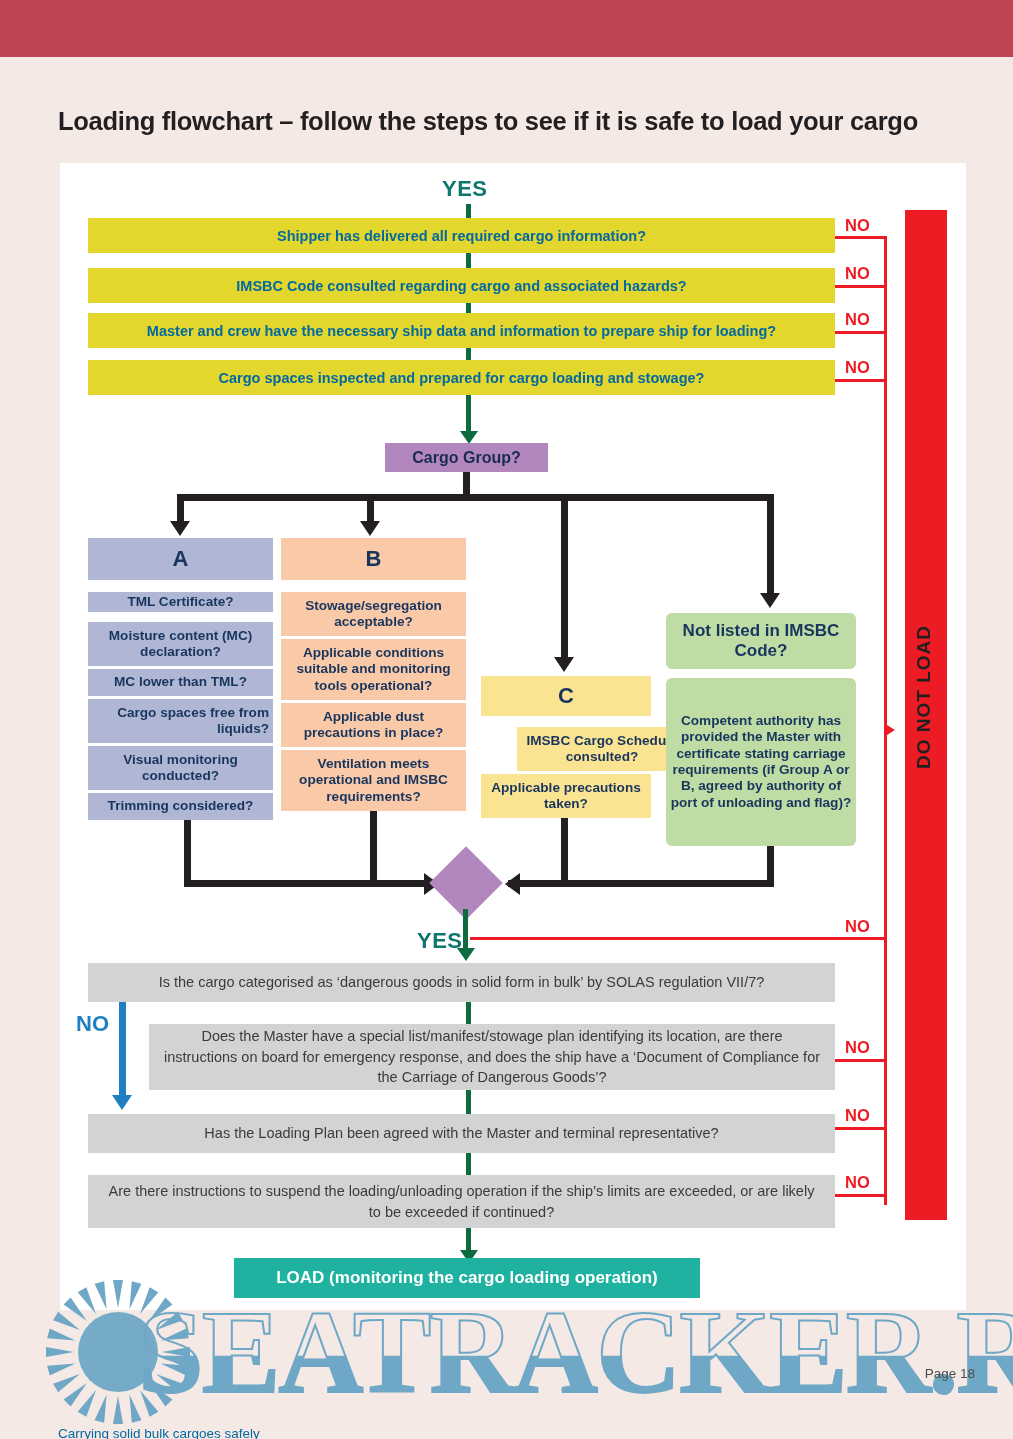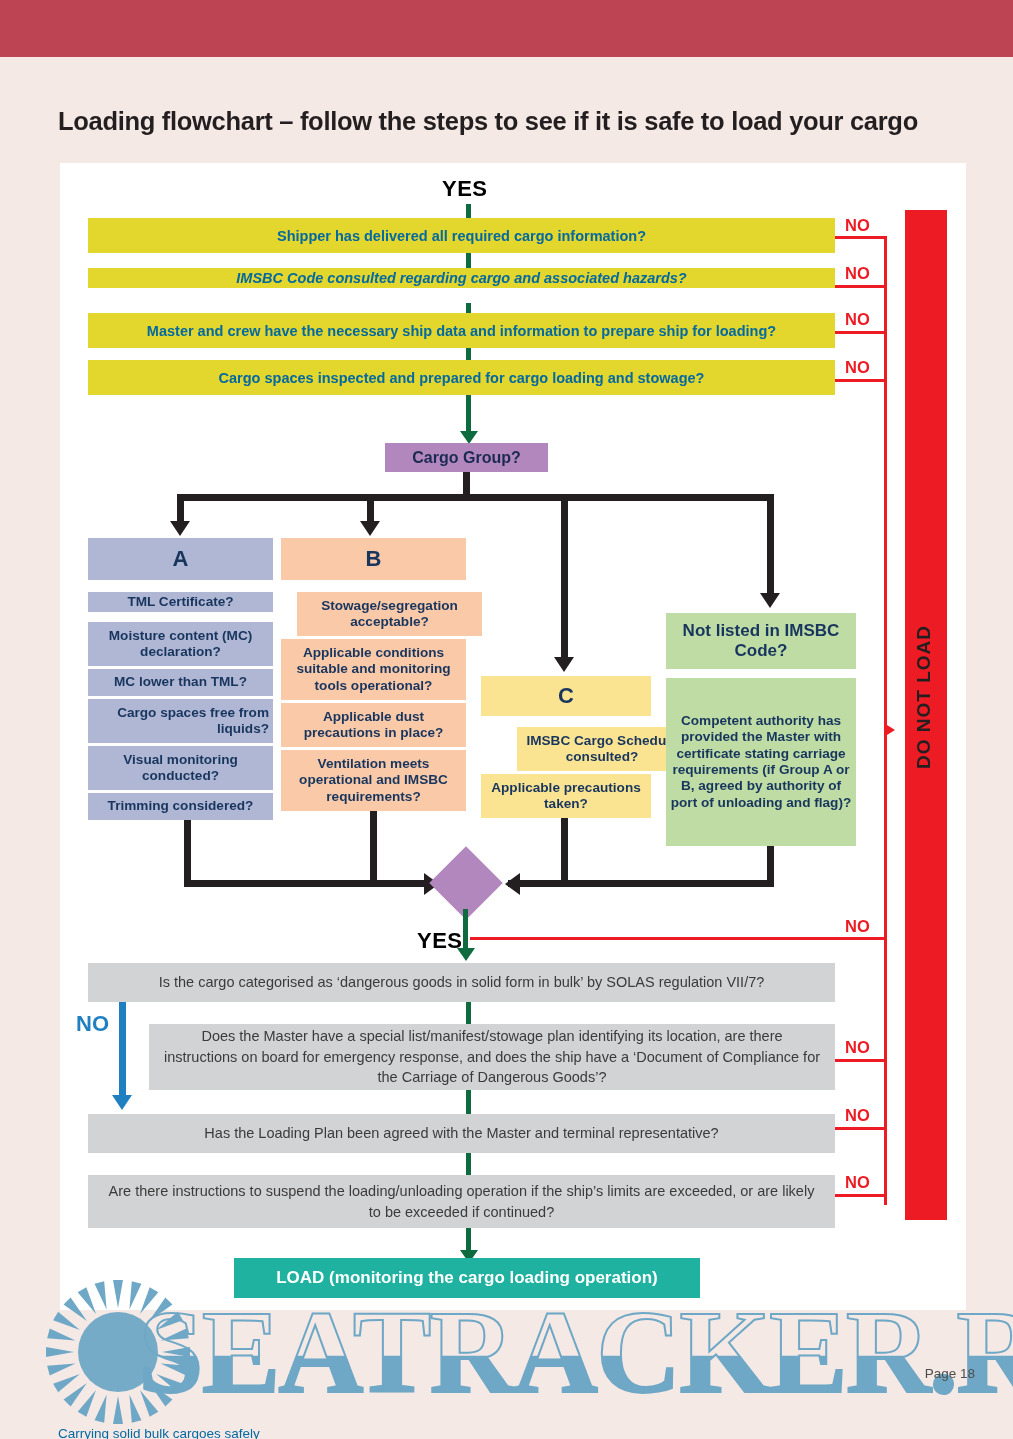--- a/index.html
+++ b/index.html
@@ -25,31 +25,31 @@
   .box{position:absolute;box-sizing:border-box;display:flex;align-items:center;justify-content:center;text-align:center;}
   .yellow-q{background:#E3D62C;color:#0369a1;font-size:14.5px;font-weight:bold;}
   .gray-q{background:#D2D3D5;color:#3b3b3b;font-size:14.5px;font-weight:normal;line-height:1.42;}
   .purple-dec{background:#B287BE;color:#1b2a52;font-size:16px;font-weight:bold;}
   .load-box{background:#20B2A0;color:#ffffff;font-size:17px;font-weight:bold;}
   .col-head{font-size:22px;font-weight:bold;color:#18355E;}
   .col-item{font-size:13.6px;font-weight:bold;color:#18355E;line-height:1.2;padding:2px 4px;}
   .col-a{background:#B0B7D4;}
   .col-b{background:#F9C9A8;}
   .col-c{background:#FBE491;}
-  .col-g{background:#BEDCA4;}
+  .col-g{background:#BEDCA4;border-radius:6px;}
   .col-g-head{font-size:17px;font-weight:bold;color:#18355E;line-height:1.2;}
 
   
   .vline{position:absolute;background:#0d6b3f;width:5px;}
   .vline-dark{position:absolute;background:#231f20;}
   .hline-dark{position:absolute;background:#231f20;}
   .rline{position:absolute;background:#ED1C24;}
   .bline{position:absolute;background:#1F7FC0;}
 
-  .yes-label{position:absolute;color:#000000;font-size:22px;font-weight:bold;letter-spacing:0.5px;}
+  .yes-label{position:absolute;color:#0f766e;font-size:22px;font-weight:bold;letter-spacing:0.5px;}
   .no-label-red{position:absolute;color:#ED1C24;font-size:16.5px;font-weight:bold;}
   .no-label-blue{position:absolute;color:#1F7FC0;font-size:22px;font-weight:bold;}
 
   
   .arw-down-green{position:absolute;width:0;height:0;border-left:9px solid transparent;border-right:9px solid transparent;border-top:13px solid #0d6b3f;}
   .arw-down-dark{position:absolute;width:0;height:0;border-left:10px solid transparent;border-right:10px solid transparent;border-top:15px solid #231f20;}
   .arw-down-blue{position:absolute;width:0;height:0;border-left:10px solid transparent;border-right:10px solid transparent;border-top:15px solid #1F7FC0;}
   .arw-right-dark{position:absolute;width:0;height:0;border-top:11px solid transparent;border-bottom:11px solid transparent;border-left:15px solid #231f20;}
   .arw-left-dark{position:absolute;width:0;height:0;border-top:11px solid transparent;border-bottom:11px solid transparent;border-right:15px solid #231f20;}
   .arw-right-red{position:absolute;width:0;height:0;border-top:5px solid transparent;border-bottom:5px solid transparent;border-left:8px solid #ED1C24;}
@@ -83,21 +83,21 @@
 <div class="page-title">Loading flowchart – follow the steps to see if it is safe to load your cargo</div>
 
 <div class="panel"></div>
 
 <div class="yes-label" style="left:442px;top:176px;">YES</div>
 <div class="vline" style="left:466px;top:204px;height:14px;"></div>
 
 <div class="box yellow-q" style="left:88px;top:218px;width:747px;height:35px;">Shipper has delivered all required cargo information?</div>
 <div class="vline" style="left:466px;top:253px;height:15px;"></div>
 
-<div class="box yellow-q" style="left:88px;top:268px;width:747px;height:20px;font-style:italic;">IMSBC Code consulted regarding cargo and associated hazards?</div>
+<div class="box yellow-q" style="left:88px;top:268px;width:747px;height:35px;">IMSBC Code consulted regarding cargo and associated hazards?</div>
 <div class="vline" style="left:466px;top:303px;height:15px;"></div>
 
 <div class="box yellow-q" style="left:88px;top:313px;width:747px;height:35px;">Master and crew have the necessary ship data and information to prepare ship for loading?</div>
 <div class="vline" style="left:466px;top:348px;height:12px;"></div>
 
 <div class="box yellow-q" style="left:88px;top:360px;width:747px;height:35px;">Cargo spaces inspected and prepared for cargo loading and stowage?</div>
 <div class="vline" style="left:466px;top:395px;height:38px;"></div>
 <div class="arw-down-green" style="left:460px;top:431px;"></div>
 
 <div class="no-label-red" style="left:845px;top:216px;">NO</div>
@@ -138,21 +138,21 @@
 
 <div class="box col-a col-head" style="left:88px;top:538px;width:185px;height:42px;">A</div>
 <div class="box col-a col-item" style="left:88px;top:592px;width:185px;height:20px;">TML Certificate?</div>
 <div class="box col-a col-item" style="left:88px;top:622px;width:185px;height:44px;">Moisture content (MC) declaration?</div>
 <div class="box col-a col-item" style="left:88px;top:669px;width:185px;height:27px;">MC lower than TML?</div>
 <div class="box col-a col-item" style="left:88px;top:699px;width:185px;height:44px;text-align:right;">Cargo spaces free from liquids?</div>
 <div class="box col-a col-item" style="left:88px;top:746px;width:185px;height:44px;">Visual monitoring conducted?</div>
 <div class="box col-a col-item" style="left:88px;top:793px;width:185px;height:27px;">Trimming considered?</div>
 
 <div class="box col-b col-head" style="left:281px;top:538px;width:185px;height:42px;">B</div>
-<div class="box col-b col-item" style="left:281px;top:592px;width:185px;height:44px;margin-left:16px;">Stowage/segregation acceptable?</div>
+<div class="box col-b col-item" style="left:281px;top:592px;width:185px;height:44px;">Stowage/segregation acceptable?</div>
 <div class="box col-b col-item" style="left:281px;top:639px;width:185px;height:61px;">Applicable conditions suitable and monitoring tools operational?</div>
 <div class="box col-b col-item" style="left:281px;top:703px;width:185px;height:44px;">Applicable dust precautions in place?</div>
 <div class="box col-b col-item" style="left:281px;top:750px;width:185px;height:61px;">Ventilation meets operational and IMSBC requirements?</div>
 
 <div class="box col-c col-head" style="left:481px;top:676px;width:170px;height:40px;">C</div>
 <div class="box col-c col-item" style="left:481px;top:727px;width:170px;height:44px;margin-left:36px;">IMSBC Cargo Schedule consulted?</div>
 <div class="box col-c col-item" style="left:481px;top:774px;width:170px;height:44px;">Applicable precautions taken?</div>
 
 <div class="box col-g col-g-head" style="left:666px;top:613px;width:190px;height:56px;">Not listed in IMSBC Code?</div>
 <div class="box col-g col-item" style="left:666px;top:678px;width:190px;height:168px;">Competent authority has provided the Master with certificate stating carriage requirements (if Group A or B, agreed by authority of port of unloading and flag)?</div>

